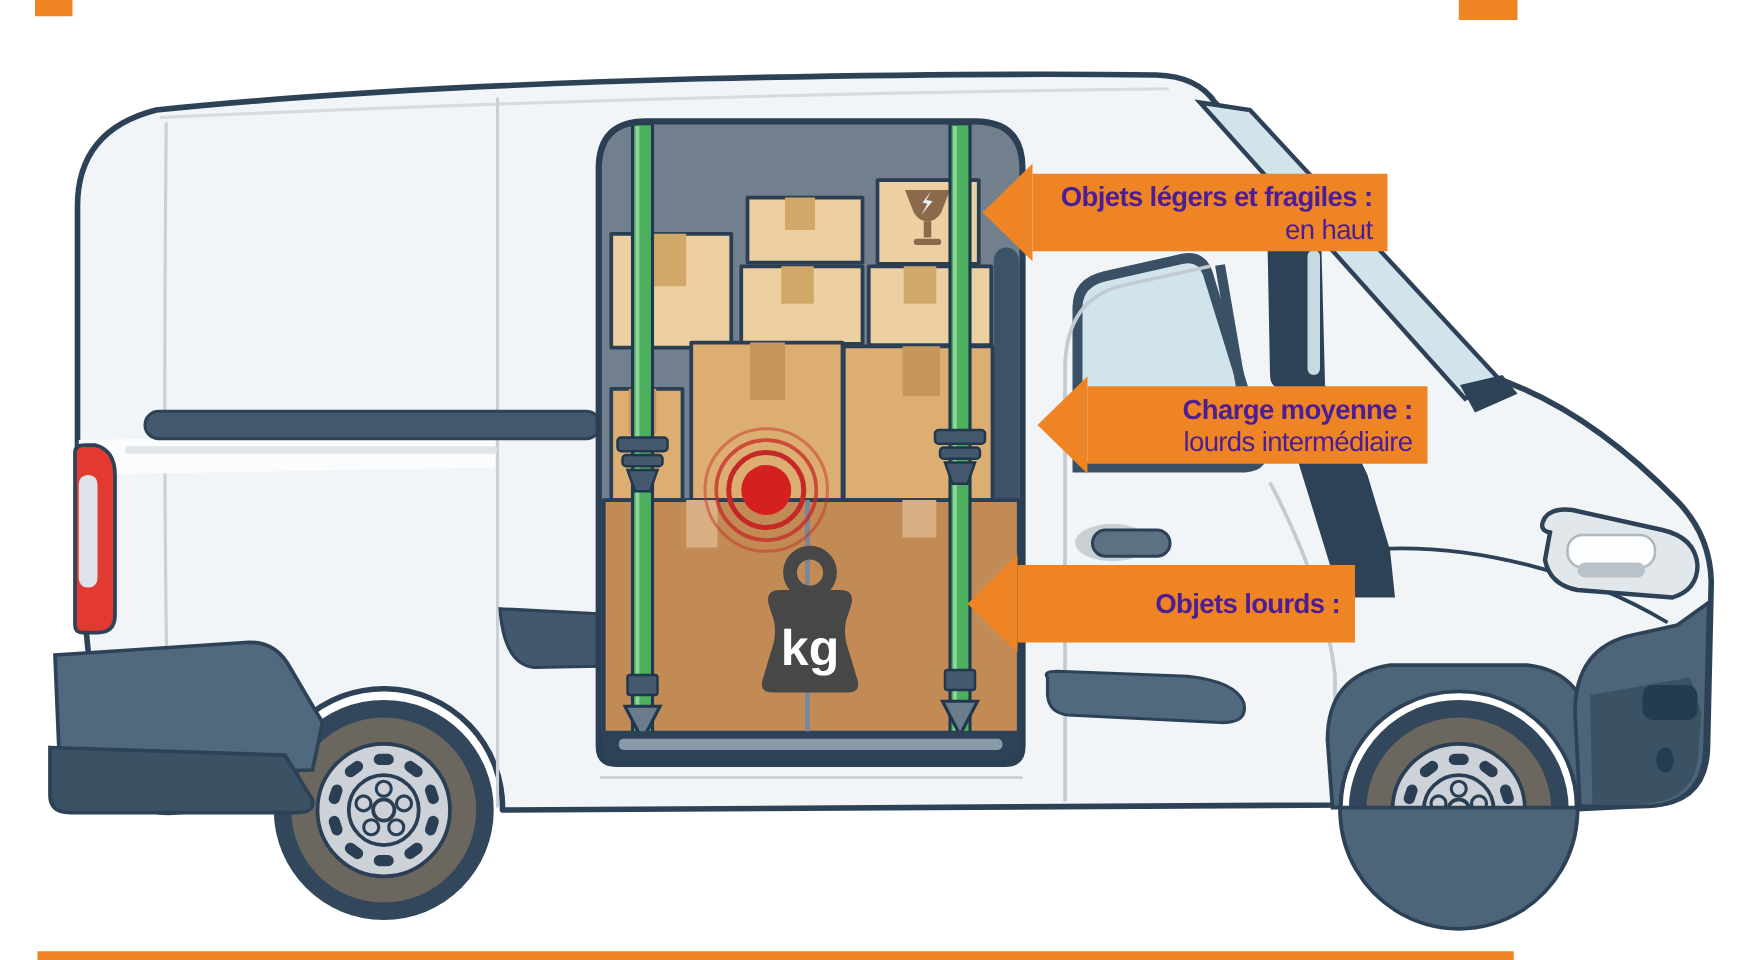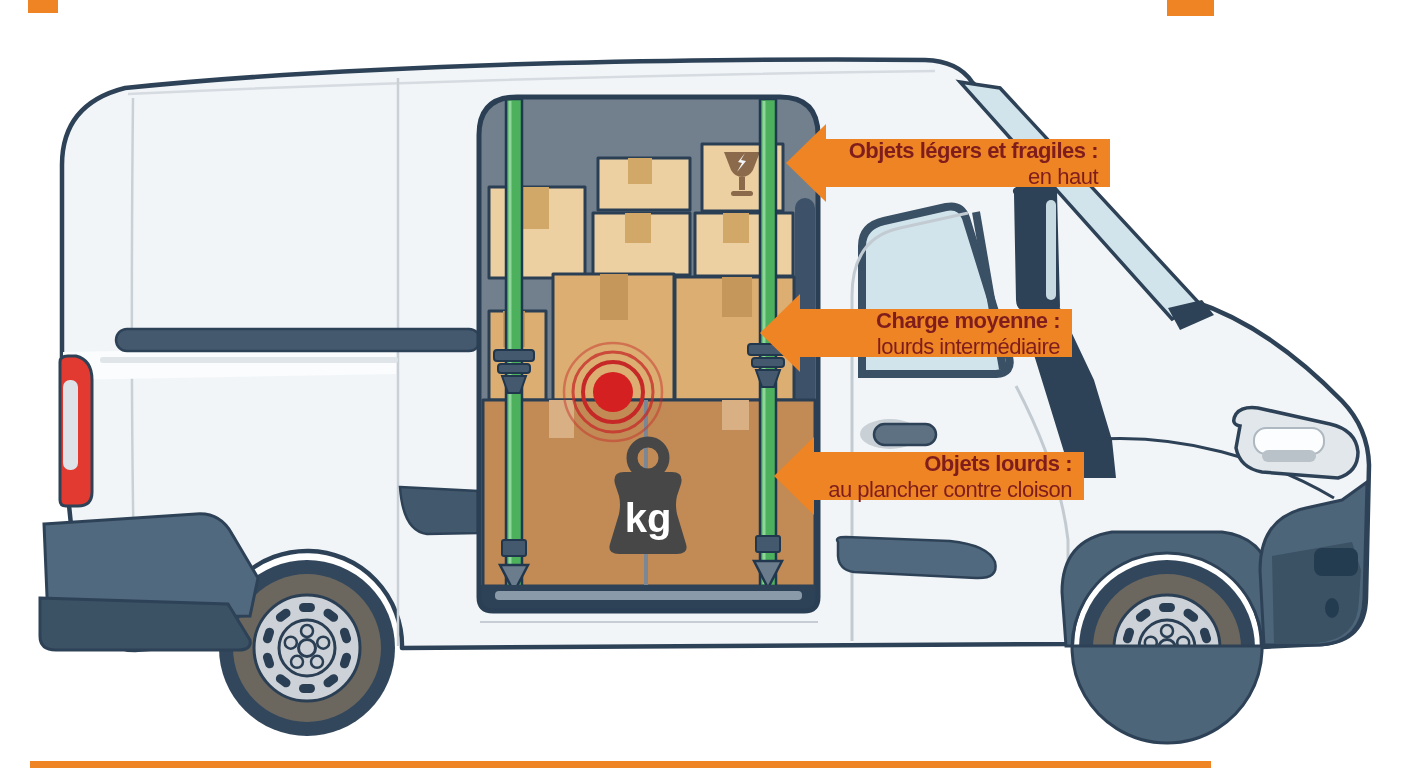--- a/index.html
+++ b/index.html
@@ -1,19 +1,19 @@
 <!DOCTYPE html>
 <html><head>
 <meta charset="utf-8">
 <style>
   html,body{margin:0;padding:0;background:#ffffff;}
   .stage{position:relative;width:1408px;height:768px;overflow:hidden;background:#ffffff;
          font-family:"Liberation Sans",sans-serif;}
   .stage svg{position:absolute;left:0;top:0;}
-  .callout{position:absolute;height:48px;background:#EE8424;color:#7f1d1d;display:flex;
+  .callout{position:absolute;height:62px;background:#EE8424;color:#4c1d95;display:flex;
            flex-direction:column;justify-content:center;align-items:flex-end;text-align:right;
            padding:0 12px;box-sizing:border-box;}
   .callout .t{font-weight:bold;font-size:22px;line-height:26px;letter-spacing:-0.5px;white-space:nowrap;}
   .callout .s{font-size:22px;line-height:25px;letter-spacing:-0.5px;white-space:nowrap;text-align:center;}
   .callout .arrow{position:absolute;left:-40px;top:50%;transform:translateY(-50%);
            width:0;height:0;border-top:39px solid transparent;border-bottom:39px solid transparent;
            border-right:40px solid #EE8424;}
   .mark{position:absolute;background:#EE8424;}
 </style>
 </head>
@@ -181,28 +181,27 @@
     <rect x="1254" y="428" width="70" height="26" rx="12" fill="#FBFDFE" stroke="#AEB8C0" stroke-width="2"></rect>
     <rect x="1262" y="450" width="54" height="12" rx="6" fill="#B9C2C9"></rect>
   </g>
 </svg>
 
 <div class="callout" style="left:826px;top:139px;width:284px;">
   <span class="arrow"></span>
   <span class="t">Objets légers et fragiles :</span>
   <span class="s">en haut</span>
 </div>
-<div class="callout" style="left:800px;top:309px;width:272px;">
+<div class="callout" style="left:870px;top:309px;width:272px;">
   <span class="arrow"></span>
   <span class="t">Charge moyenne :</span>
   <span class="s">lourds intermédiaire</span>
 </div>
 <div class="callout" style="left:814px;top:452px;width:270px;">
   <span class="arrow"></span>
   <span class="t">Objets lourds :</span>
-  <span class="s">au plancher contre cloison</span>
 </div>
 
 <div class="mark" style="left:28px;top:0;width:30px;height:13px;"></div>
 <div class="mark" style="left:1167px;top:0;width:47px;height:16px;"></div>
 <div class="mark" style="left:30px;top:761px;width:1181px;height:7px;"></div>
 
 </div>
 
 </body></html>

